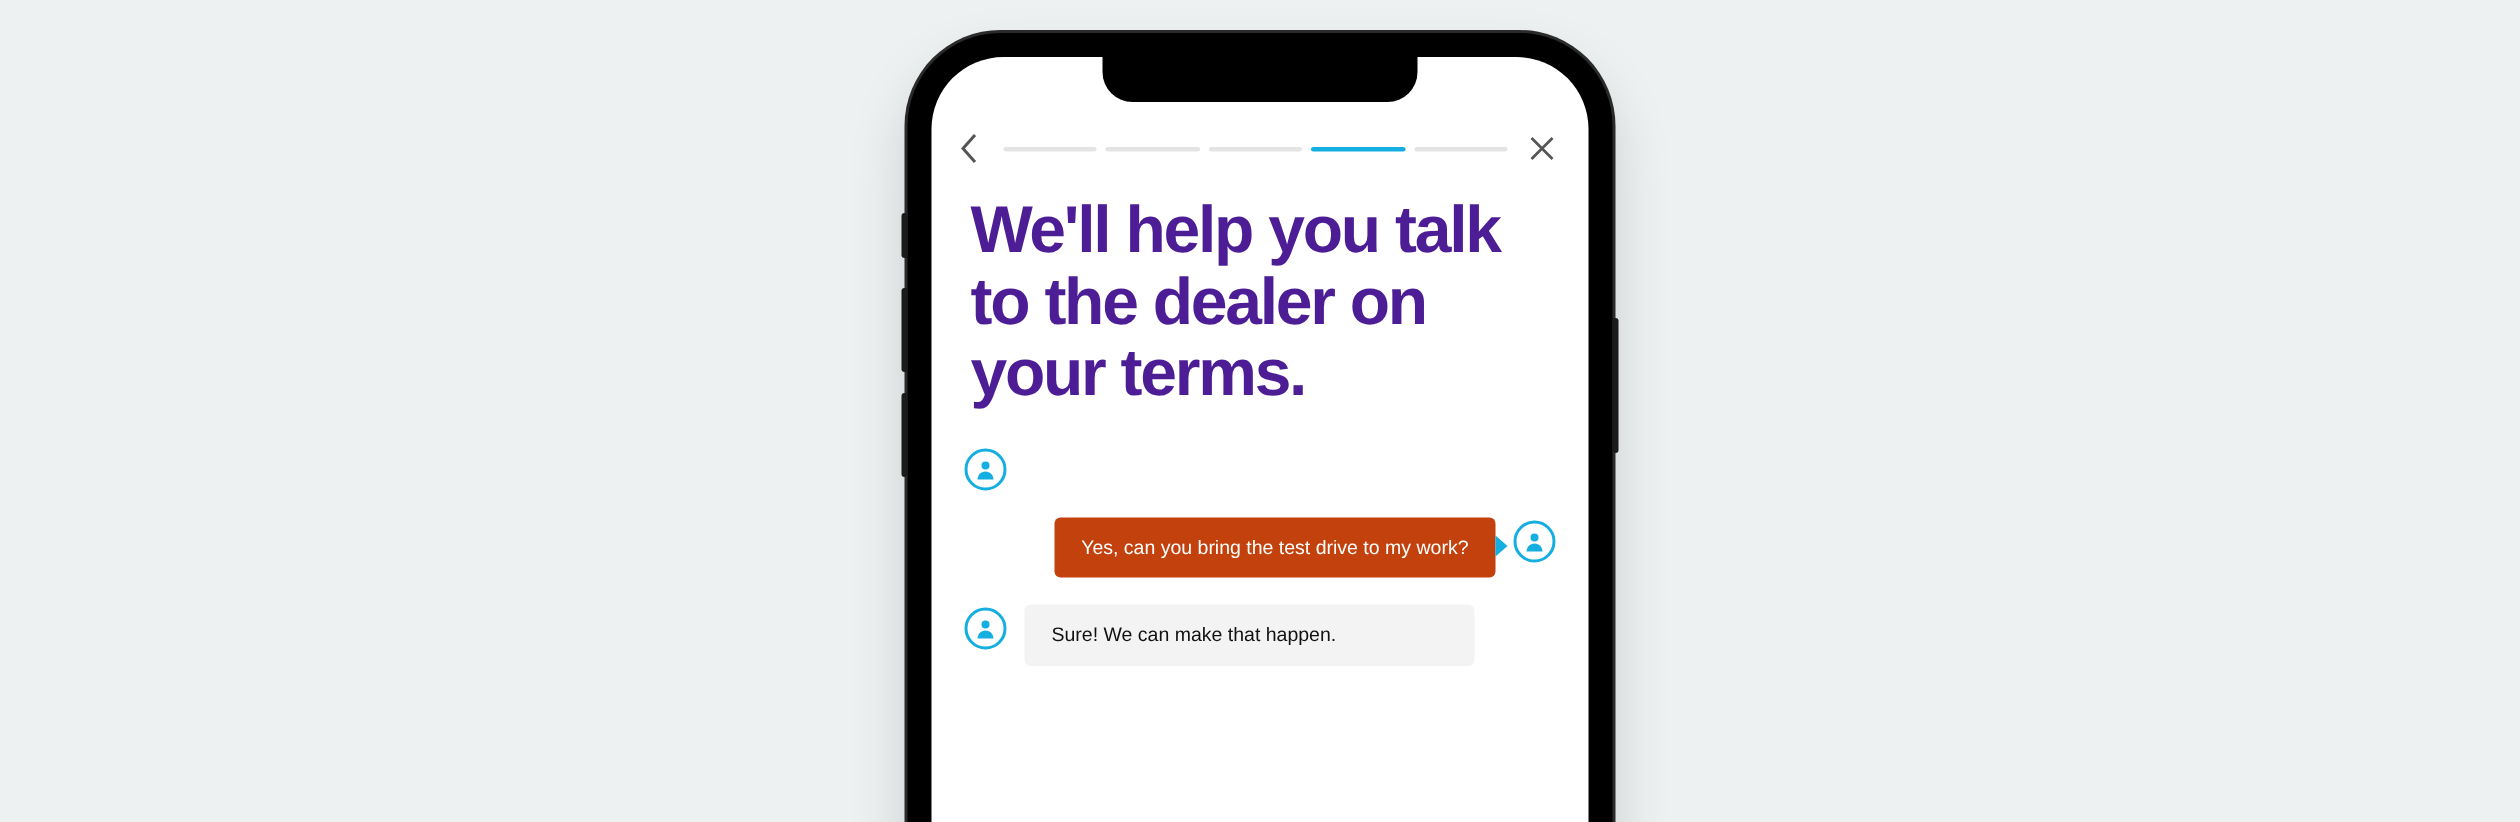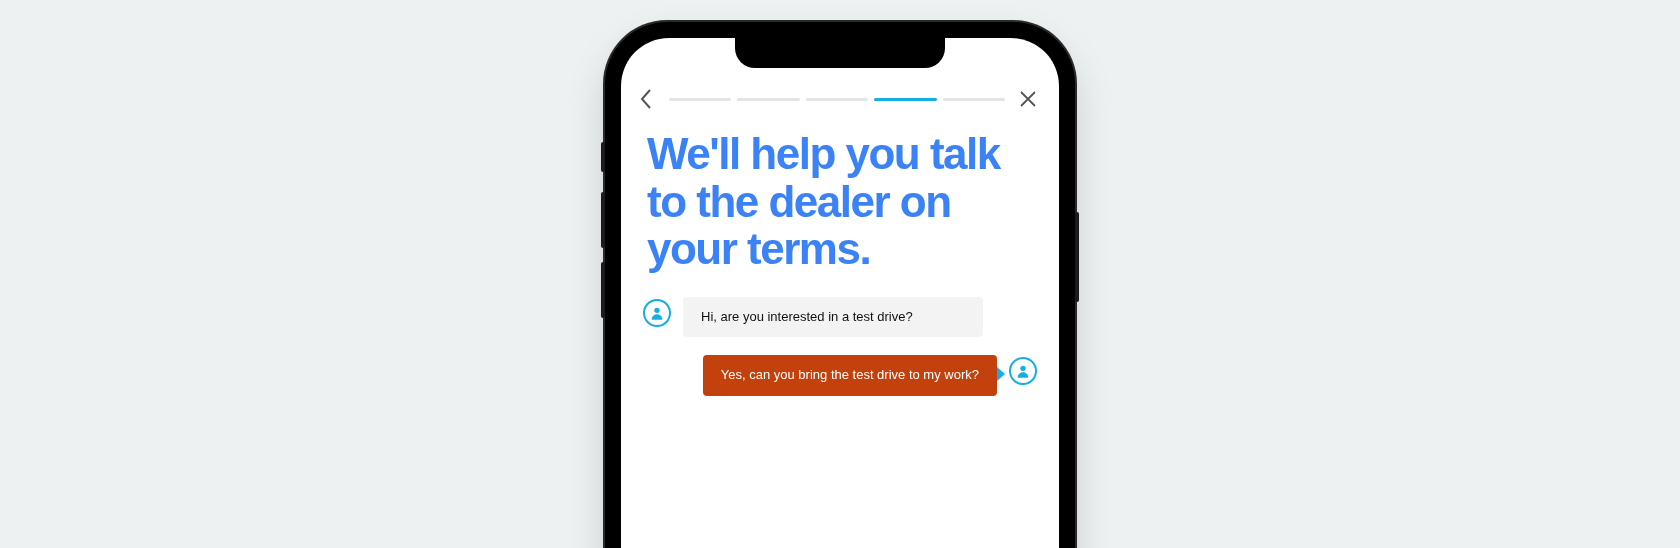--- a/index.html
+++ b/index.html
@@ -101,21 +101,21 @@
   .progress .seg.active { background:#14aee0; }
   .close { width:26px; height:26px; display:flex; align-items:center; justify-content:center; cursor:pointer; }
 
   
   .heading {
     padding: 16px 26px 24px 26px;
     font-size: 44px;
     line-height: 1.08;
     font-weight: 600;
     letter-spacing: -1.5px;
-    color: #3b82f6;
+    color: #4c1d95;
   }
 
   
   .chat { padding: 0 22px; }
   .msg-row { display:flex; align-items:flex-start; margin-bottom:18px; }
   .msg-row.left { justify-content:flex-start; }
   .msg-row.right { justify-content:flex-end; }
   .avatar {
     width:28px; height:28px; border:2px solid #14aee0; border-radius:50%;
     display:flex; align-items:center; justify-content:center; flex-shrink:0;
@@ -206,30 +206,38 @@
 
     <div class="chat">
 
       <div class="msg-row left">
         <div class="avatar">
           <svg viewBox="0 0 24 24" fill="#14aee0">
               <circle cx="12" cy="8" r="4"></circle>
               <path d="M4 22c0-4.4 3.6-8 8-8s8 3.6 8 8"></path>
             </svg>
         </div>
-        <div class="bubble grey">Hi, are you interested in a test drive?</div>
       </div>
 
       <div class="msg-row right">
         <div class="bubble blue">Yes, can you bring the test drive to my work?</div>
         <div class="avatar">
           <svg viewBox="0 0 24 24" fill="#14aee0">
               <circle cx="12" cy="8" r="4"></circle>
               <path d="M4 22c0-4.4 3.6-8 8-8s8 3.6 8 8"></path>
             </svg>
         </div>
       </div>
 
+      <div class="msg-row left">
+        <div class="avatar">
+          <svg viewBox="0 0 24 24" fill="#14aee0">
+              <circle cx="12" cy="8" r="4"></circle>
+              <path d="M4 22c0-4.4 3.6-8 8-8s8 3.6 8 8"></path>
+            </svg>
+        </div>
+        <div class="bubble grey">Sure! We can make that happen.</div>
+      </div>
 
     </div>
 
   </div>
 </div>
 
 </body></html>

